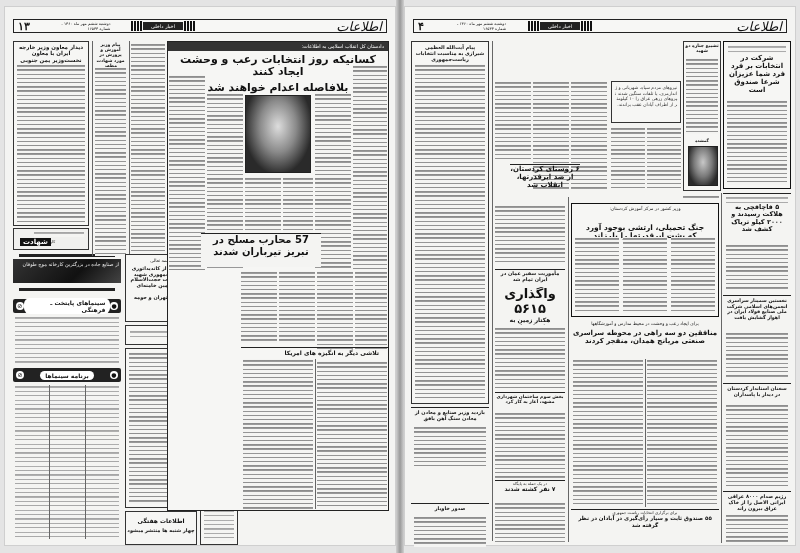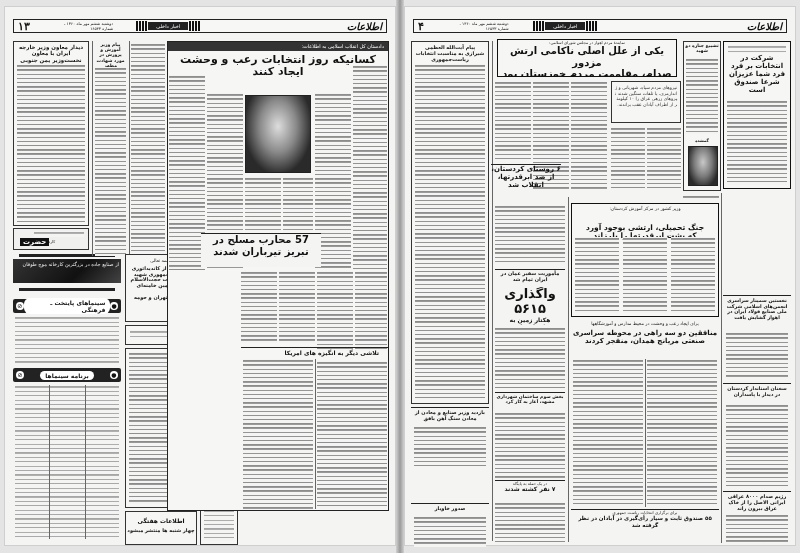--- a/index.html
+++ b/index.html
@@ -10,21 +10,21 @@
   .page.left { left: 4px; width: 392px; }
   .page.right { left: 404px; width: 392px; }
   .gutter { position: absolute; left: 396px; top: 0; width: 8px; height: 553px; background: linear-gradient(90deg,#d0d0d0,#9a9a9a 50%,#d0d0d0); }
 
   .masthead { position: absolute; top: 12px; height: 14px; left: 8px; right: 8px; border: 1px solid #222; display: flex; align-items: center; justify-content: space-between; padding: 0 4px; background: #f7f7f5; }
   .pnum { font-size: 11px; font-weight: bold; font-family: Liberation Sans, sans-serif; }
   .dateline { font-size: 4px; line-height: 5px; text-align: right; direction: rtl; }
   .section-bar { display: flex; align-items: center; gap: 1px; height: 10px; }
   .section-bar .bar { width: 2px; height: 10px; background: #111; }
   .section-bar .label { background: #222; color: #fff; font-size: 5px; padding: 1px 8px; direction: rtl; }
-  .logo { font-size: 10px; font-weight: bold; font-style: italic; direction: rtl; }
+  .logo { font-size: 13px; font-weight: normal; font-style: italic; direction: rtl; }
 
   .block { position: absolute; overflow: hidden; direction: rtl; }
   .boxed { border: 1px solid #333; background: #f6f6f4; }
   .headline { font-weight: bold; text-align: center; line-height: 1.15; font-family: "DejaVu Sans", sans-serif; }
   .kicker { font-size: 4.5px; text-align: center; color: #222; line-height: 1.3; }
   .body-text { font-size: 3.5px; line-height: 4.2px; color: #333; text-align: justify; word-break: break-all; }
   .textcol { position: absolute; overflow: hidden; background:
       repeating-linear-gradient(180deg, #f4f4f2 0px, #f4f4f2 1.2px, #8a8a8a 1.2px, #9c9c9c 2.6px, #f4f4f2 2.6px, #f4f4f2 4.2px); }
   .textcol.light { background:
       repeating-linear-gradient(180deg, #f4f4f2 0px, #f4f4f2 1.4px, #a5a5a5 1.4px, #b0b0b0 2.6px, #f4f4f2 2.6px, #f4f4f2 4.4px); }
@@ -67,21 +67,21 @@
     <span style="width:100px;"></span>
     <span class="logo">اطلاعات</span>
   </div>
 
   <div class="block boxed" style="left:8px; top:34px; width:76px; height:185px;">
     <div class="headline" style="font-size:5.5px; padding:2px;">دیدار معاون وزیر خارجه ایران با معاون نخست‌وزیر یمن جنوبی</div>
     <div class="textcol" style="left:3px; right:3px; top:22px; bottom:3px;"></div>
   </div>
 
   <div class="ad-box" style="left:8px; top:221px; width:76px; height:22px;">
-    <div class="ad-brand" style="left:6px; top:9px;">حضرت</div>
+    <div class="ad-brand" style="left:6px; top:9px;">شهادت</div>
     <div class="caption" style="position:absolute; left:32px; top:10px;">کارتن</div>
     <div class="textcol light" style="left:20px; right:4px; top:2px; height:6px;"></div>
   </div>
 
   <div class="hrule" style="left:14px; top:247px; width:96px; height:3px; background:#222;"></div>
 
   <div class="dark-ad" style="left:8px; top:252px; width:108px; height:24px;">
     <span>از صنایع جاده در بزرگترین کارخانه موج طوفان</span>
   </div>
   <div class="hrule" style="left:14px; top:281px; width:96px; height:3px; background:#222;"></div>
@@ -133,20 +133,21 @@
     <div class="textcol light" style="left:3px; top:108px; width:30px; height:62px;"></div>
   </div>
   <div class="block boxed" style="left:195px; top:489px; width:38px; height:49px;">
     <div class="caption" style="font-weight:bold;">گمشده</div>
     <div class="textcol light" style="left:3px; top:8px; right:3px; bottom:3px;"></div>
   </div>
 
   <div class="block boxed" style="left:162px; top:34px; width:222px; height:470px; border:1px solid #222;">
     <div class="kicker" style="background:#333; color:#fff; font-size:5px; padding:1px 4px; text-align:right;">دادستان کل انقلاب اسلامی به اطلاعات:</div>
     <div class="headline" style="font-size:11px; margin-top:3px;">کسانیکه روز انتخابات رعب و وحشت ایجاد کنند</div>
+    <div class="headline" style="font-size:11px; margin-top:3px;">بلافاصله اعدام خواهند شد</div>
   </div>
 
   <div class="textcol" style="left:164px; top:68px; width:36px; height:195px;"></div>
   <div class="textcol" style="left:202px; top:86px; width:36px; height:175px;"></div>
   <div class="photo" style="left:240px; top:88px; width:66px; height:78px; background:radial-gradient(ellipse at 50% 40%, #ddd 0%, #8a8a8a 40%, #2a2a2a 75%);"></div>
   <div class="textcol" style="left:240px; top:170px; width:36px; height:90px;"></div>
   <div class="textcol" style="left:278px; top:170px; width:30px; height:90px;"></div>
   <div class="textcol" style="left:310px; top:86px; width:36px; height:175px;"></div>
   <div class="textcol" style="left:348px; top:58px; width:34px; height:205px;"></div>
 
@@ -194,36 +195,31 @@
   <div class="block" style="left:6px; top:400px; width:78px; height:60px; border-top:1px solid #222;">
     <div class="headline" style="font-size:5px; padding:2px;">بازدید وزیر صنایع و معادن از معادن سنگ آهن بافق</div>
     <div class="textcol" style="left:3px; right:3px; top:18px; bottom:0;"></div>
   </div>
   <div class="block" style="left:6px; top:496px; width:78px; height:44px; border-top:1px solid #222;">
     <div class="headline" style="font-size:5px; padding:2px;">صدور خاویار</div>
     <div class="textcol" style="left:3px; right:3px; top:12px; bottom:0;"></div>
   </div>
   <div class="vrule" style="left:87px; top:34px; height:500px;"></div>
 
-  <div class="block boxed" style="left:92px; top:32px; width:180px; height:38px; border:1px solid #111;">
-    <div class="kicker" style="font-size:4px;">نمایندهٔ مردم اهواز در مجلس شورای اسلامی:</div>
-    <div class="headline" style="font-size:10px;">یکی از علل اصلی ناکامی ارتش مزدور</div>
-    <div class="headline" style="font-size:10px;">صدام، مقاومت مردم خوزستان بود</div>
-  </div>
   <div class="textcol" style="left:90px; top:74px; width:36px; height:80px;"></div>
   <div class="textcol" style="left:128px; top:74px; width:36px; height:110px;"></div>
   <div class="textcol" style="left:166px; top:74px; width:36px; height:110px;"></div>
 
   <div class="block boxed" style="left:206px; top:74px; width:70px; height:42px; padding:3px;">
     <div class="body-text" style="font-size:4.5px; line-height:5.5px; text-align:right;">نیروهای مردم سپاه، شهربانی و ژاندارمری، با تلفات سنگین شدند نیروهای زرهی عراق را ۱۰ کیلومتر از اطراف آبادان عقب براندند.</div>
   </div>
   <div class="textcol" style="left:206px; top:120px; width:34px; height:64px;"></div>
   <div class="textcol" style="left:242px; top:120px; width:34px; height:64px;"></div>
 
-  <div class="block" style="left:86px; top:157px; width:70px; height:38px; border-top:1px solid #222;">
+  <div class="block" style="left:105px; top:157px; width:70px; height:38px; border-top:1px solid #222;">
     <div class="headline" style="font-size:7px;">۶ روستای کردستان،</div>
     <div class="headline" style="font-size:7px;">از ضد ابرقدرتها،</div>
     <div class="headline" style="font-size:7px;">انقلاب شد</div>
   </div>
   <div class="textcol" style="left:90px; top:198px; width:70px; height:60px;"></div>
 
   <div class="block" style="left:90px; top:262px; width:70px; height:16px; border-top:1px solid #222;">
     <div class="headline" style="font-size:5px; padding:1px;">مأموریت سفیر عمان در ایران تمام شد</div>
   </div>
   <div class="textcol" style="left:90px; top:280px; width:70px; height:8px;"></div>
@@ -277,20 +273,25 @@
     <div class="photo" style="left:4px; top:104px; width:30px; height:40px;"></div>
   </div>
   <div class="textcol" style="left:278px; top:188px; width:36px; height:4px;"></div>
 
   <div class="block boxed" style="left:318px; top:34px; width:68px; height:148px; border:1px solid #111;">
     <div class="textcol light" style="left:4px; right:4px; top:3px; height:8px;"></div>
     <div class="headline" style="font-size:7px; margin-top:12px; padding:0 2px;">شرکت در انتخابات بر فرد فرد شما عزیزان شرعا صندوق است</div>
     <div class="textcol" style="left:3px; right:3px; top:58px; bottom:3px;"></div>
   </div>
 
+  <div class="block" style="left:318px; top:186px; width:68px; height:98px; border-top:1px solid #222;">
+    <div class="textcol light" style="left:3px; right:3px; top:2px; height:8px;"></div>
+    <div class="headline" style="font-size:6.5px; margin-top:10px; padding:0 2px;">۵ قاچاقچی به هلاکت رسیدند و ۲۰۰۰ کیلو تریاک کشف شد</div>
+    <div class="textcol" style="left:3px; right:3px; top:50px; bottom:0;"></div>
+  </div>
 
   <div class="block" style="left:318px; top:288px; width:68px; height:84px; border-top:1px solid #222;">
     <div class="headline" style="font-size:4.8px; padding:2px;">نخستین سمینار سراسری انجمن‌های اسلامی شرکت ملی صنایع فولاد ایران در اهواز گشایش یافت</div>
     <div class="textcol" style="left:3px; right:3px; top:36px; bottom:0;"></div>
   </div>
 
   <div class="block" style="left:318px; top:376px; width:68px; height:104px; border-top:1px solid #222;">
     <div class="headline" style="font-size:4.8px; padding:2px;">سخنان استاندار کردستان در دیدار با پاسداران</div>
     <div class="textcol" style="left:3px; right:3px; top:20px; bottom:0;"></div>
   </div>

